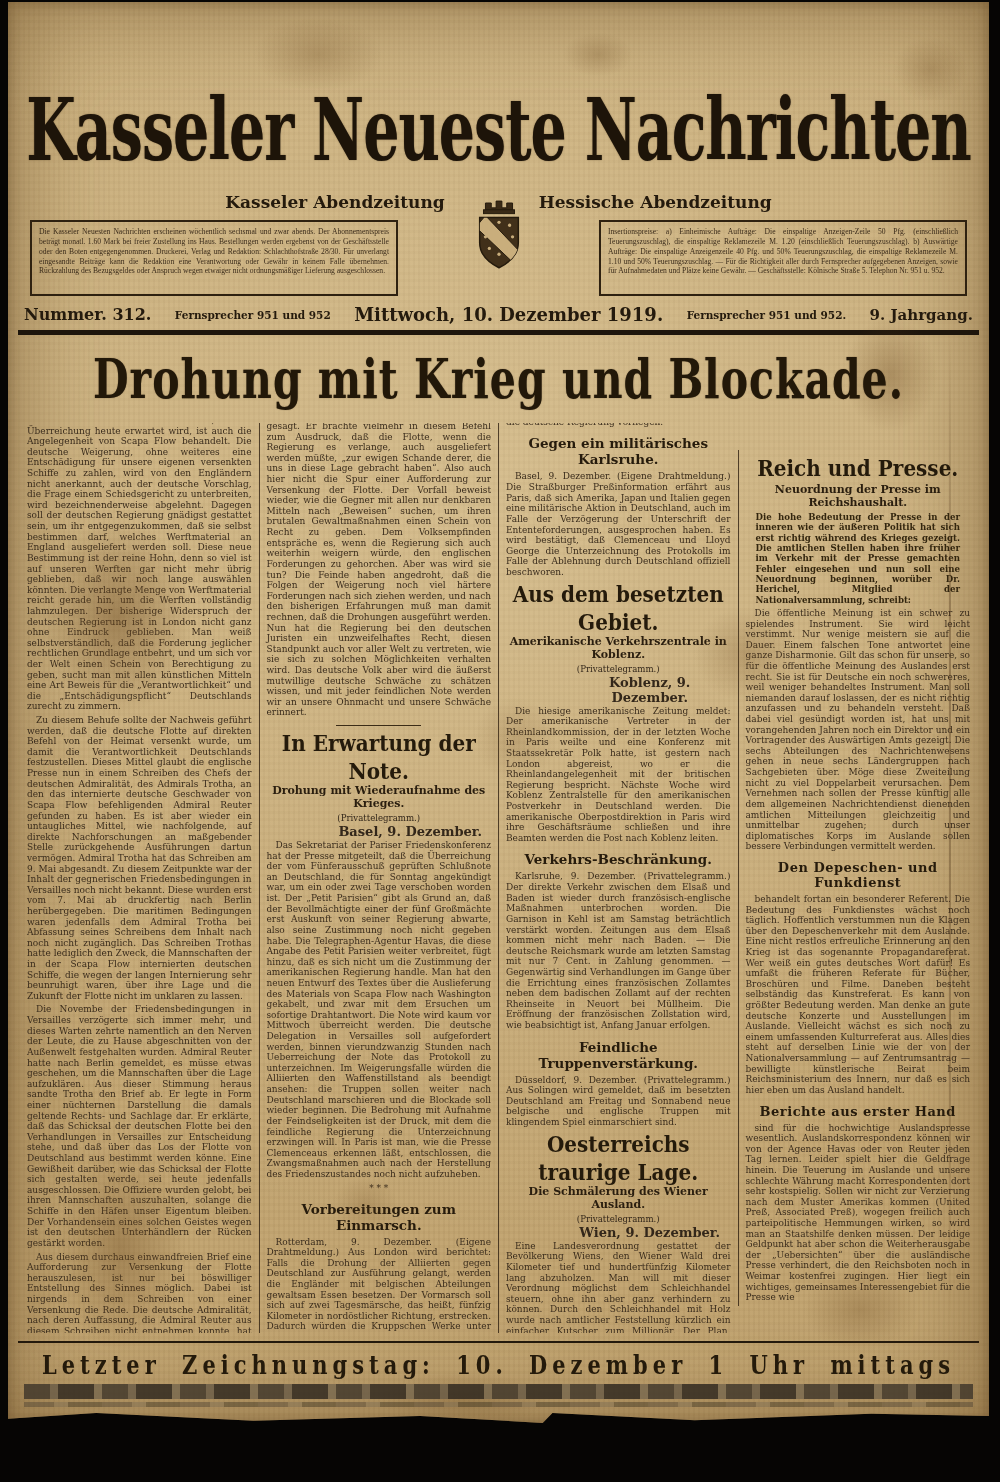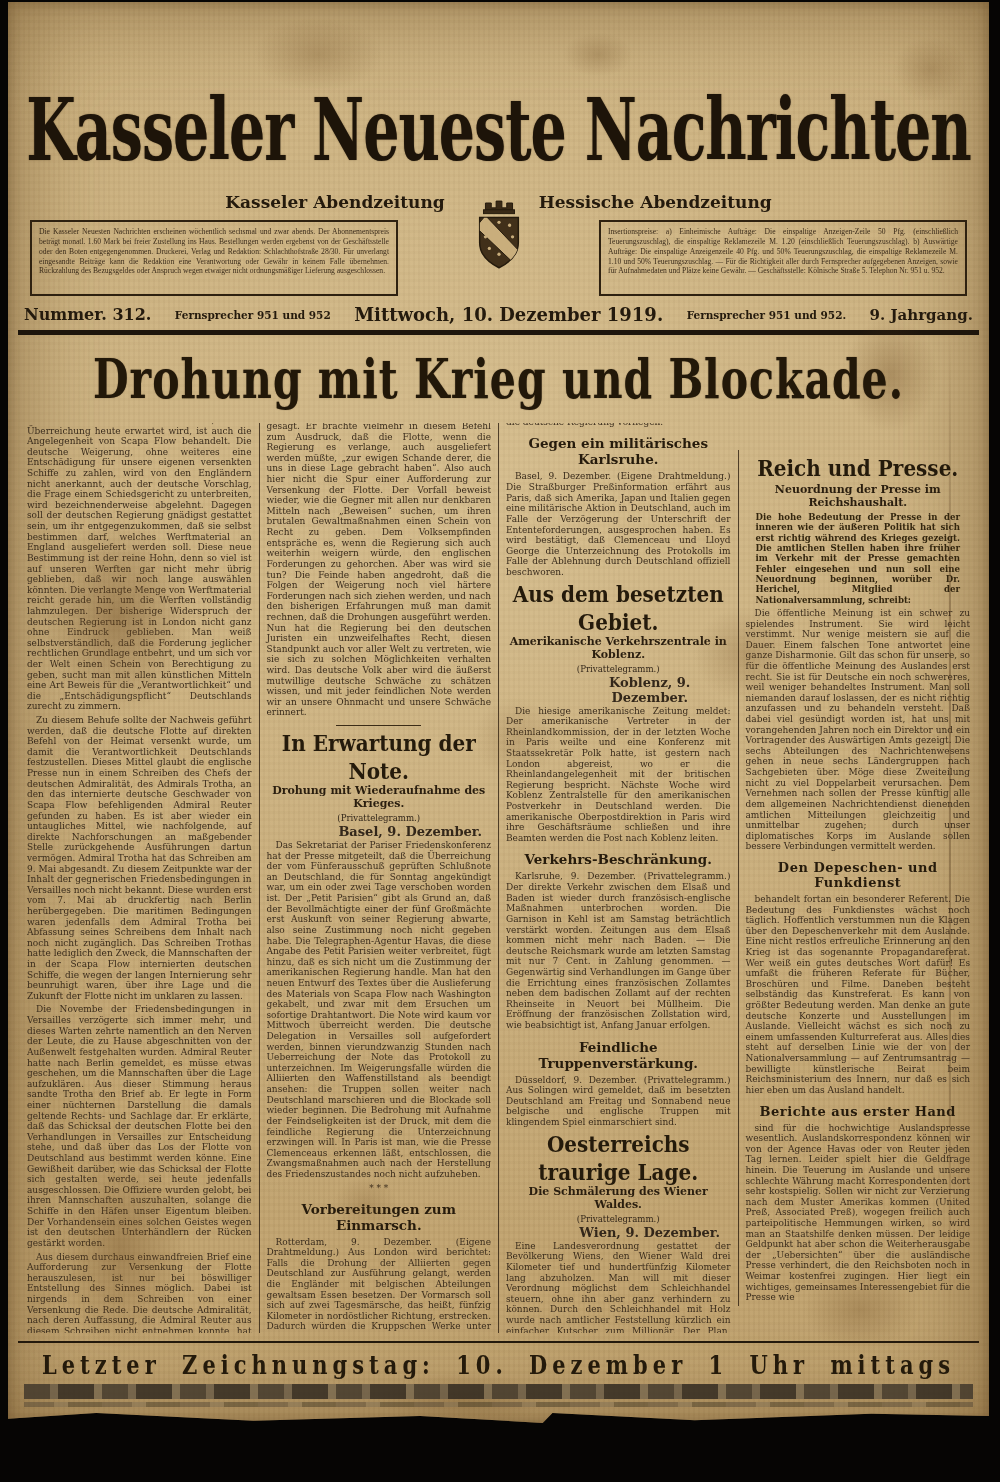--- a/index.html
+++ b/index.html
@@ -190,21 +190,21 @@
         <div class="art-headline">Aus dem besetzten Gebiet.</div>
         <div class="art-subhead">Amerikanische Verkehrszentrale in Koblenz.</div>
         <div class="art-byline">(Privattelegramm.)</div>
         <div class="art-dateline">Koblenz, 9. Dezember.</div>
         <div class="art-para">Die hiesige amerikanische Zeitung meldet: Der amerikanische Vertreter in der Rheinlandkommission, der in der letzten Woche in Paris weilte und eine Konferenz mit Staatssekretär Polk hatte, ist gestern nach London abgereist, wo er die Rheinlandangelegenheit mit der britischen Regierung bespricht. Nächste Woche wird Koblenz Zentralstelle für den amerikanischen Postverkehr in Deutschland werden. Die amerikanische Oberpostdirektion in Paris wird ihre Geschäftsräume schließen und ihre Beamten werden die Post nach Koblenz leiten.</div>
         <div class="art-crosshead">Verkehrs-Beschränkung.</div>
         <div class="art-para">Karlsruhe, 9. Dezember. (Privattelegramm.) Der direkte Verkehr zwischen dem Elsaß und Baden ist wieder durch französisch-englische Maßnahmen unterbrochen worden. Die Garnison in Kehl ist am Samstag beträchtlich verstärkt worden. Zeitungen aus dem Elsaß kommen nicht mehr nach Baden. — Die deutsche Reichsmark wurde am letzten Samstag mit nur 7 Cent. in Zahlung genommen. — Gegenwärtig sind Verhandlungen im Gange über die Errichtung eines französischen Zollamtes neben dem badischen Zollamt auf der rechten Rheinseite in Neuort bei Müllheim. Die Eröffnung der französischen Zollstation wird, wie beabsichtigt ist, Anfang Januar erfolgen.</div>
         <div class="art-crosshead">Feindliche Truppenverstärkung.</div>
         <div class="art-para">Düsseldorf, 9. Dezember. (Privattelegramm.) Aus Solingen wird gemeldet, daß im besetzten Deutschland am Freitag und Sonnabend neue belgische und englische Truppen mit klingendem Spiel einmarschiert sind.</div>
         <div class="art-headline">Oesterreichs traurige Lage.</div>
-        <div class="art-subhead">Die Schmälerung des Wiener Waldes.</div>
+        <div class="art-subhead">Die Schmälerung des Wiener Ausland.</div>
         <div class="art-byline">(Privattelegramm.)</div>
         <div class="art-dateline">Wien, 9. Dezember.</div>
         <div class="art-para">Eine Landesverordnung gestattet der Bevölkerung Wiens, den Wiener Wald drei Kilometer tief und hundertfünfzig Kilometer lang abzuholzen. Man will mit dieser Verordnung möglichst dem Schleichhandel steuern, ohne ihn aber ganz verhindern zu können. Durch den Schleichhandel mit Holz wurde nach amtlicher Feststellung kürzlich ein einfacher Kutscher zum Millionär. Der Plan, Holz gefällt abzugeben, scheiterte, da die nötigen sechshundert Holzhauer weder bei den Arbeitslosen, noch bei der Stadt aufzutreiben waren. — Die Stadt Wien teilt mit, daß im Monat November die Sterblichkeit doppelt so groß war als im November 1918.</div>
       </div>
     <div class="col">
         <div class="art-headline">Reich und Presse.</div>
         <div class="art-subhead">Neuordnung der Presse im Reichshaushalt.</div>
         <div class="art-parabold">Die hohe Bedeutung der Presse in der inneren wie der äußeren Politik hat sich erst richtig während des Krieges gezeigt. Die amtlichen Stellen haben ihre früher im Verkehr mit der Presse gemachten Fehler eingesehen und nun soll eine Neuordnung beginnen, worüber Dr. Herichel, Mitglied der Nationalversammlung, schreibt:</div>
         <div class="art-para">Die öffentliche Meinung ist ein schwer zu spielendes Instrument. Sie wird leicht verstimmt. Nur wenige meistern sie auf die Dauer. Einem falschen Tone antwortet eine ganze Disharmonie. Gilt das schon für unsere, so für die öffentliche Meinung des Auslandes erst recht. Sie ist für Deutsche ein noch schwereres, weil weniger behandeltes Instrument. Man soll niemanden darauf loslassen, der es nicht richtig anzufassen und zu behandeln versteht. Daß dabei viel gesündigt worden ist, hat uns mit vorangehenden Jahren noch ein Direktor und ein Vortragender des Auswärtigen Amts gezeigt. Die sechs Abteilungen des Nachrichtenwesens gehen in neue sechs Ländergruppen nach Sachgebieten über. Möge diese Zweiteilung nicht zu viel Doppelarbeit verursachen. Dem Vernehmen nach sollen der Presse künftig alle dem allgemeinen Nachrichtendienst dienenden amtlichen Mitteilungen gleichzeitig und unmittelbar zugehen; durch unser diplomatisches Korps im Auslande sollen bessere Verbindungen vermittelt werden.</div>
         <div class="art-crosshead2">Den Depeschen- und Funkdienst</div>

